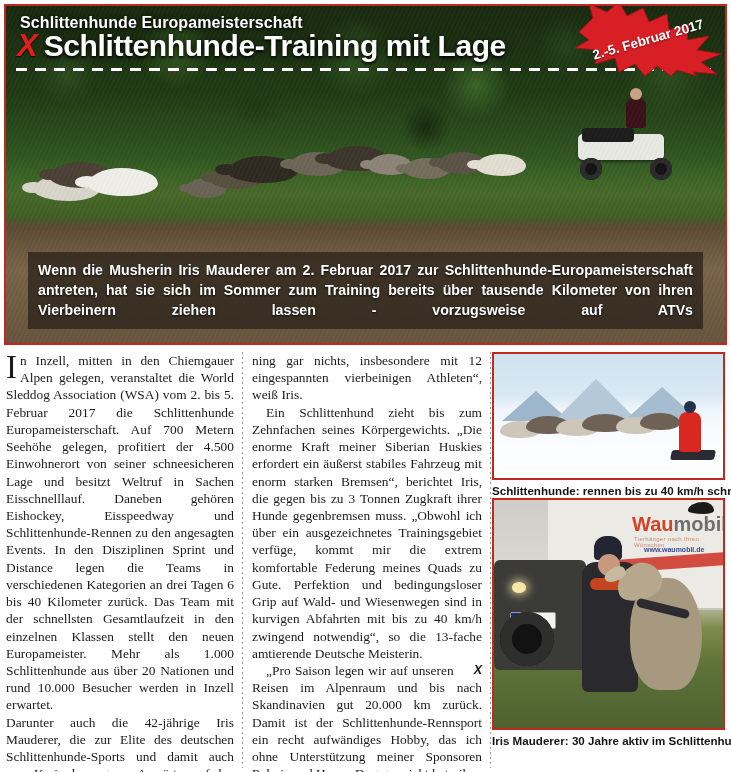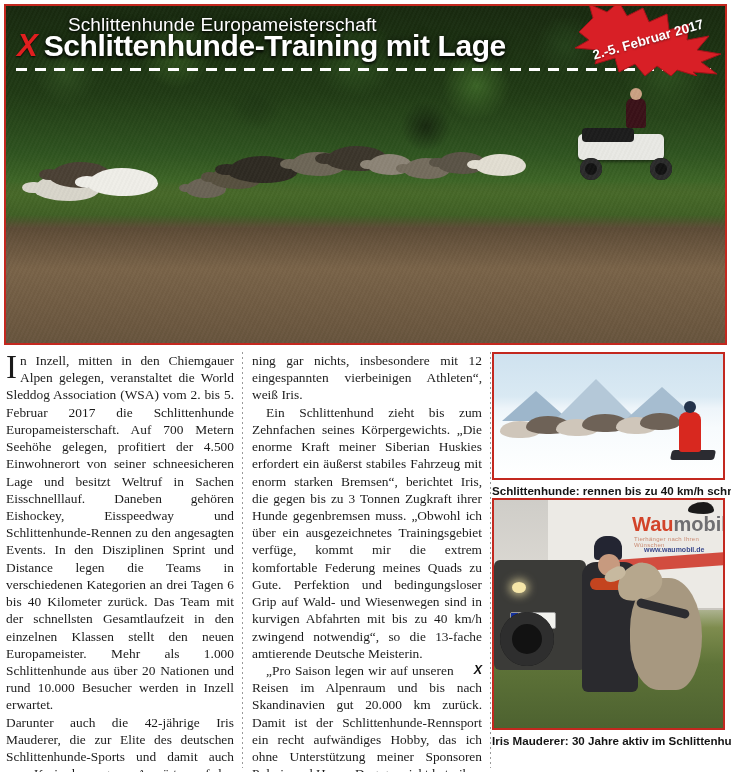--- a/index.html
+++ b/index.html
@@ -61,23 +61,22 @@
   .rider::before{content:"";position:absolute;left:4px;top:-10px;width:12px;height:12px;border-radius:50%;background:#caa183;}
 
   .hero-rule{
     position:absolute;left:10px;right:10px;top:62px;height:3px;
     background:repeating-linear-gradient(90deg,#ffffff 0 11px,rgba(255,255,255,0) 11px 19px);
     z-index:5;
   }
   .kicker{
     position:absolute;left:14px;top:8px;z-index:6;
     font-family:"Liberation Sans",sans-serif;
-    font-weight:normal;font-size:19px;letter-spacing:.1px;color:#ffffff;
+    font-weight:bold;font-size:16px;letter-spacing:.1px;color:#ffffff;
     text-shadow:0 1px 2px rgba(0,0,0,.85),0 0 6px rgba(0,0,0,.7);
-    margin-left:48px;
   }
   .headline-row{position:absolute;left:11px;top:24px;z-index:6;display:flex;align-items:center;gap:6px;}
   .xmark{
     font-family:"Liberation Sans",sans-serif;
     font-weight:bold;font-style:italic;font-size:31px;color:#e01f1f;
     text-shadow:0 1px 2px rgba(0,0,0,.8);line-height:1;
   }
   .headline{
     font-family:"Liberation Sans",sans-serif;
     font-weight:bold;font-size:30px;color:#ffffff;letter-spacing:-.4px;line-height:1;
@@ -234,20 +233,21 @@
 
     <div class="hero-rule"></div>
 
     <div class="badge">
       <svg viewBox="0 0 150 74" preserveAspectRatio="none" aria-hidden="true">
         <polygon points="6,30 20,16 16,2 34,10 46,0 54,14 70,6 76,20 94,12 96,28 116,22 114,38 136,34 124,48 148,52 128,60 144,72 120,70 124,74 104,68 98,74 84,64 72,74 62,62 46,70 42,56 22,62 26,48 2,46 16,38" fill="#d81f26" stroke="#a51219" stroke-width="1"></polygon>
       </svg>
       <div class="badge-text">2.-5. Februar 2017</div>
     </div>
 
+    <div class="hero-caption">Wenn die Musherin Iris Mauderer am 2. Februar 2017 zur Schlittenhunde-Europameisterschaft antreten, hat sie sich im Sommer zum Training bereits über tausende Kilometer von ihren Vierbeinern ziehen lassen - vorzugsweise auf ATVs</div>
   </div>
 
   <div class="cols">
 
     <div class="col col1">
       <p><span class="dropcap">I</span><span>n Inzell, mitten in den Chiemgauer Alpen gelegen, veranstaltet die World Sleddog Association (WSA) vom 2. bis 5. Februar 2017 die Schlittenhunde Europameisterschaft. Auf 700 Metern Seehöhe gelegen, profitiert der 4.500 Einwohnerort von seiner schneesicheren Lage und besitzt Weltruf in Sachen Eisschnelllauf. Daneben gehören Eishockey, Eisspeedway und Schlittenhunde-Rennen zu den angesagten Events. In den Disziplinen Sprint und Distance legen die Teams in verschiedenen Kategorien an drei Tagen 6 bis 40 Kilometer zurück. Das Team mit der schnellsten Gesamtlaufzeit in den einzelnen Klassen stellt den neuen Europameister. Mehr als 1.000 Schlittenhunde aus über 20 Nationen und rund 10.000 Besucher werden in Inzell erwartet.</span></p>
       <p style="text-indent:0">Darunter auch die 42-jährige Iris Mauderer, die zur Elite des deutschen Schlittenhunde-Sports und damit auch zum Kreis der engeren Anwärter auf den Europameistertitel zählt. Genau wie die anderen Sportler setzt auch Iris im Sommer ein ATV zum Training ein. „Ohne Quad geht im Schlittenhunde-Trai-</p>
     </div>
 
     <div class="col col2">

